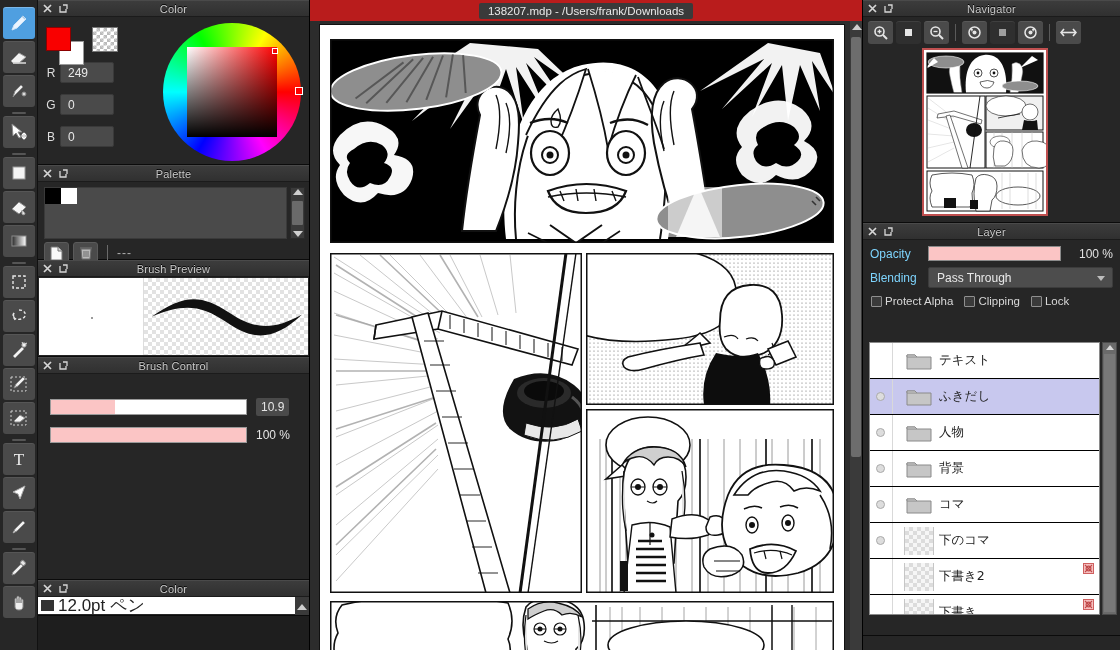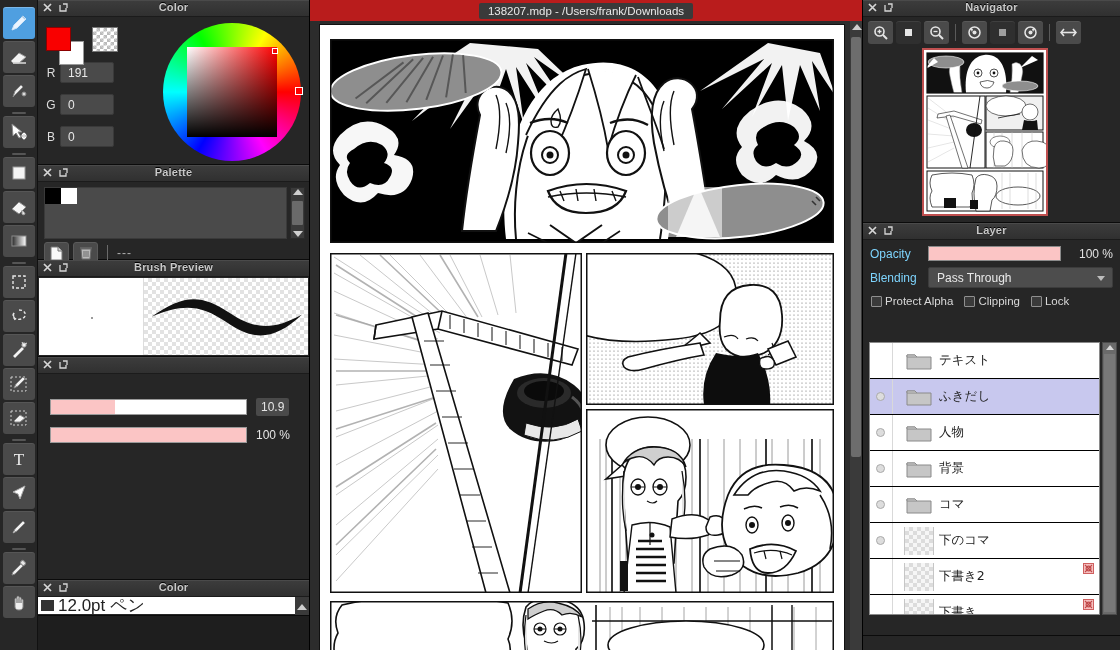--- a/index.html
+++ b/index.html
@@ -35,21 +35,21 @@
   
   #leftpanels {
     position: absolute; left: 38px; top: 0; width: 272px; height: 650px;
     background: #1e1e1e; border-right: 1px solid #000;
     overflow: hidden;
   }
   .panel { border-bottom: 1px solid #0b0b0b; background: #262626; }
   .panel-head {
     height: 17px; background: linear-gradient(#3c3c3c, #303030);
     border-bottom: 1px solid #1b1b1b; border-top: 1px solid #4a4a4a;
-    position: relative; display: flex;  font-weight: bold;
+    position: relative; display: flex; align-items: center;
   }
   .panel-title {
     position: absolute; left: 0; right: 0; text-align: center;
     font-size: 11px; color: #c8c8c8; letter-spacing: .2px;
     text-shadow: 0 -1px 0 #000;
   }
   .hdr-btn { width: 13px; height: 13px; margin-left: 3px; position: relative; z-index:2;
              display:flex; align-items:center; justify-content:center; }
   .hdr-btn svg { display:block; }
 
@@ -354,21 +354,21 @@
         </div>
         <div class="panel-title">Color</div>
       </div>
       <div id="color-body">
         <div class="swatch-bg"></div>
         <div class="swatch-fg"></div>
         <div class="swatch-trans"></div>
 
         <div class="rgb-row" style="top:45px">
           <div class="rgb-label">R</div>
-          <div class="rgb-field">191</div>
+          <div class="rgb-field">249</div>
         </div>
         <div class="rgb-row" style="top:77px">
           <div class="rgb-label">G</div>
           <div class="rgb-field">0</div>
         </div>
         <div class="rgb-row" style="top:109px">
           <div class="rgb-label">B</div>
           <div class="rgb-field">0</div>
         </div>
 
@@ -461,20 +461,21 @@
           <svg width="9" height="9" viewBox="0 0 9 9">
               <path d="M1 1l7 7M8 1L1 8" stroke="#d6d6d6" stroke-width="1.7"></path>
             </svg>
         </div>
         <div class="hdr-btn">
           <svg width="9" height="9" viewBox="0 0 9 9">
               <path d="M1 2v6h6V5" fill="none" stroke="#d6d6d6" stroke-width="1.3"></path>
               <path d="M4 1h4v4" fill="none" stroke="#d6d6d6" stroke-width="1.3"></path>
             </svg>
         </div>
+        <div class="panel-title">Brush Control</div>
       </div>
       <div id="bc-body">
         <div class="slider-row" style="top:24px">
           <div class="slider">
             <div class="fill" id="size-fill" style="width: 33%;"></div>
           </div>
           <div class="slider-val boxed">10.9</div>
         </div>
         <div class="slider-row" style="top:53px">
           <div class="slider">

